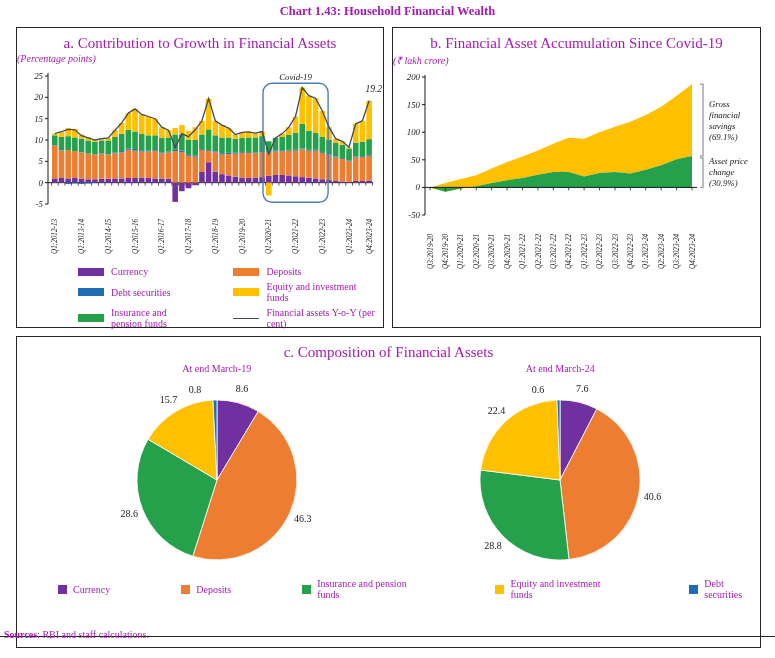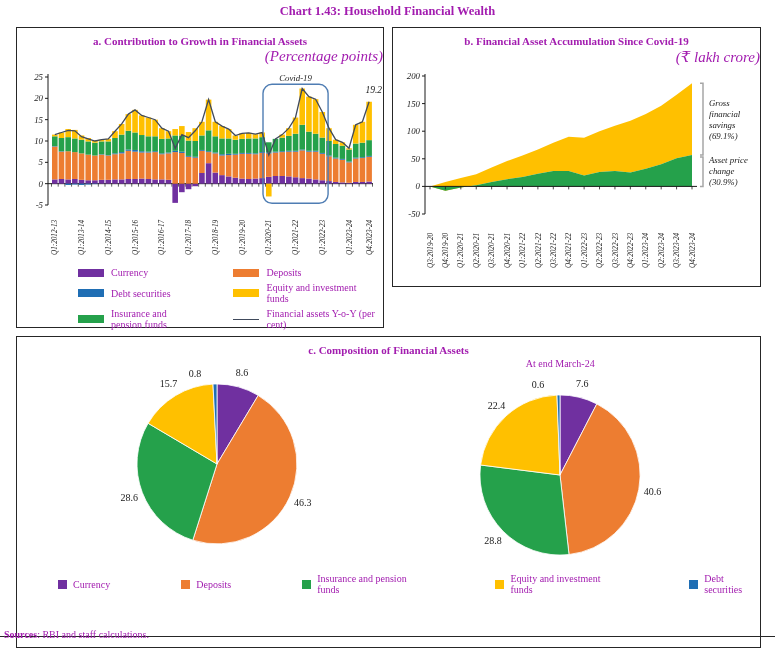--- a/index.html
+++ b/index.html
@@ -2,24 +2,24 @@
 <html><head>
 <meta charset="utf-8">
 <style>
   html,body{margin:0;padding:0;background:#ffffff;}
   .page{position:relative;width:775px;height:658px;background:#fff;
         font-family:"Liberation Serif","DejaVu Serif",serif;color:#a21caf;overflow:hidden;padding-left:16px;}
   .chart-title{position:absolute;top:4px;left:0;width:775px;text-align:center;
         font-weight:bold;font-size:12.5px;}
   .panel{position:absolute;border:1.3px solid #262626;background:#fff;box-sizing:border-box;}
   .panel-a{left:16px;top:27px;width:368px;height:301px;}
-  .panel-b{left:392px;top:27px;width:369px;height:260px;}
+  .panel-b{left:392px;top:27px;width:369px;height:301px;}
   .panel-c{left:16px;top:336px;width:745px;height:312px;}
-  .panel-title{text-align:center;font-weight:bold;font-size:11px;margin-top:7px;}
-  .panel-subtitle{text-align:right;font-style:italic;font-size:15px;margin-top:1px;}
+  .panel-title{text-align:center;font-weight:normal;font-size:15px;margin-top:7px;}
+  .panel-subtitle{text-align:left;font-style:italic;font-size:10px;margin-top:1px;font-family:Liberation Serif, serif;}
   .chart-host{text-align:right;margin-top:2px;font-style:italic;}
   svg text{font-family:"Liberation Serif","DejaVu Serif",serif;fill:#1a1a1a;}
   .legend-a{display:grid;grid-template-columns:46% 54%;row-gap:4px;
         padding:4px 8px 0 20px;font-size:10px;}
   .leg-item{display:flex;align-items:center;margin-left:41px;}
   .sw{width:26px;height:8px;margin-right:7px;flex:0 0 auto;}
   .sw-line{width:26px;height:0;border-top:1.6px solid #404a5c;margin-right:7px;flex:0 0 auto;}
   .sw-sq{width:9px;height:9px;margin-right:6px;flex:0 0 auto;}
   .pies{display:flex;justify-content:space-around;padding:0 28px;margin-top:2px;}
   .pie-block{text-align:center;}
@@ -455,20 +455,21 @@
           <text x="314" y="94.668" font-size="8.8">Asset price</text>
           <text x="314" y="105.668" font-size="8.8">change</text>
           <text x="314" y="116.668" font-size="8.8">(30.9%)</text>
         </svg></div>
   </div>
 
   <div class="panel panel-c">
     <div class="panel-title">c. Composition of Financial Assets</div>
     <div class="pies">
       <div class="pie-block">
+        <div class="pie-header">At end March-19</div>
         <div id="pie0"><svg width="340" height="200" viewBox="0 0 340 200">
               <path d="M 170 106 L 170.0 26.0 A 80 80 0 0 1 211.2 37.4 Z" fill="#7030a0" stroke="#ffffff" stroke-width="0.8"></path>
               <text x="195.1" y="18.4" text-anchor="middle" font-size="10" fill="#7030a0">8.6</text>
               <path d="M 170 106 L 211.2 37.4 A 80 80 0 0 1 145.8 182.2 Z" fill="#ed7d31" stroke="#ffffff" stroke-width="0.8"></path>
               <text x="255.7" y="147.7" text-anchor="middle" font-size="10" fill="#ed7d31">46.3</text>
               <path d="M 170 106 L 145.8 182.2 A 80 80 0 0 1 101.1 65.3 Z" fill="#25a14b" stroke="#ffffff" stroke-width="0.8"></path>
               <text x="82.2" y="142.5" text-anchor="middle" font-size="10" fill="#25a14b">28.6</text>
               <path d="M 170 106 L 101.1 65.3 A 80 80 0 0 1 166.0 26.1 Z" fill="#ffc000" stroke="#ffffff" stroke-width="0.8"></path>
               <text x="121.4" y="28.5" text-anchor="middle" font-size="10" fill="#ffc000">15.7</text>
               <path d="M 170 106 L 166.0 26.1 A 80 80 0 0 1 170.0 26.0 Z" fill="#1f6eb4" stroke="#ffffff" stroke-width="0.8"></path>

